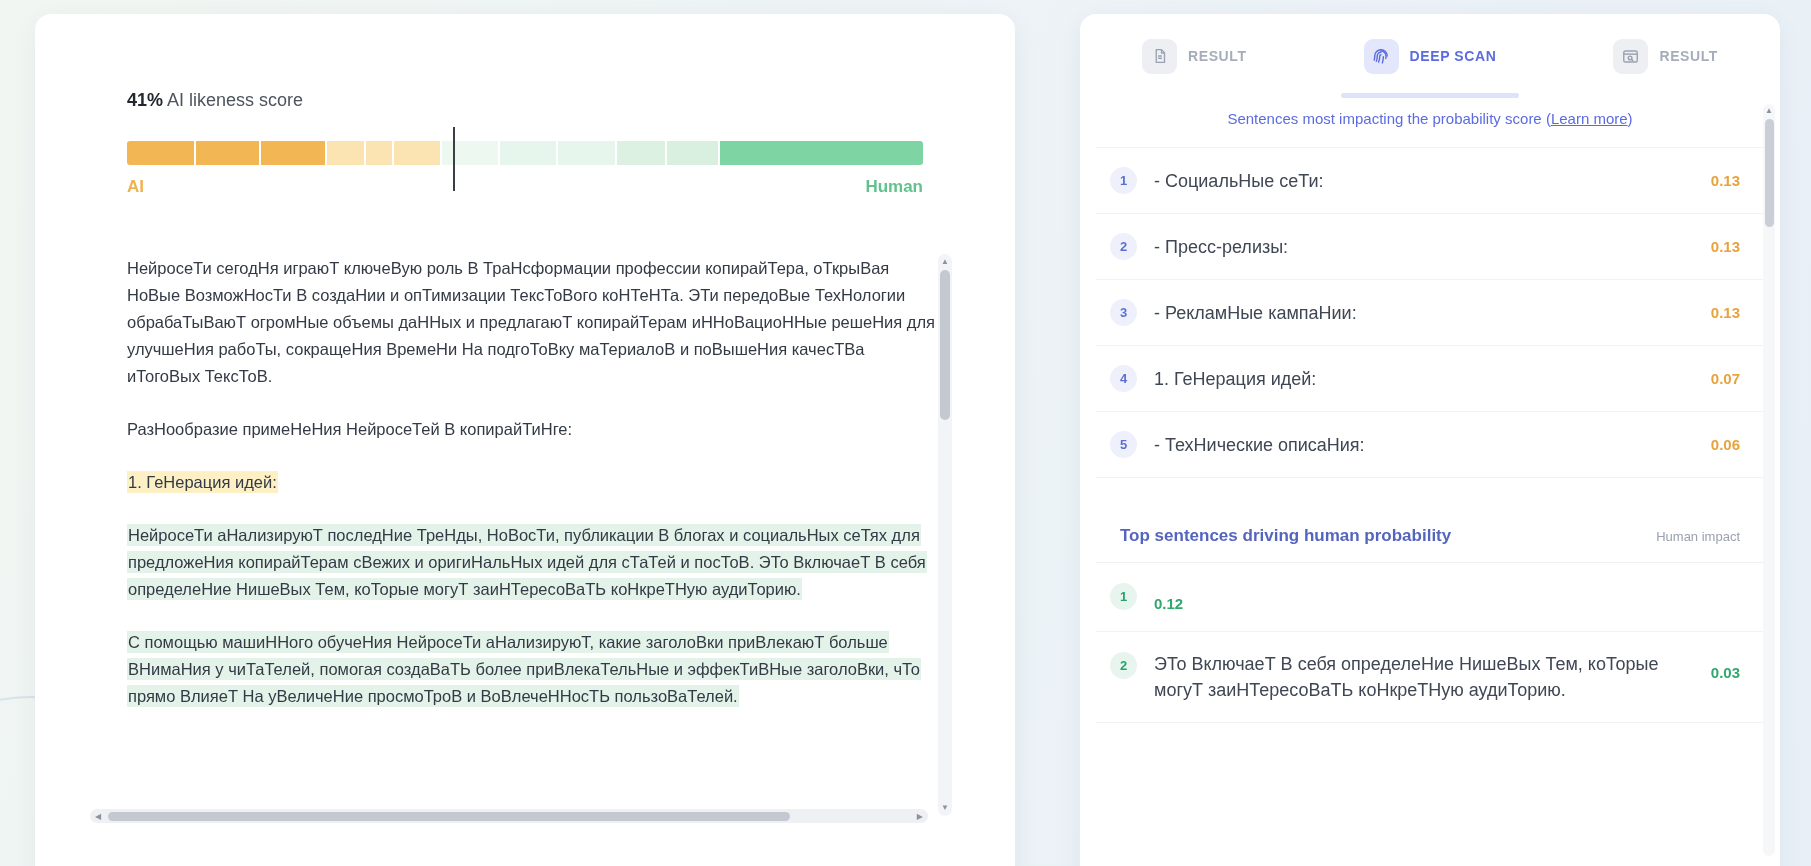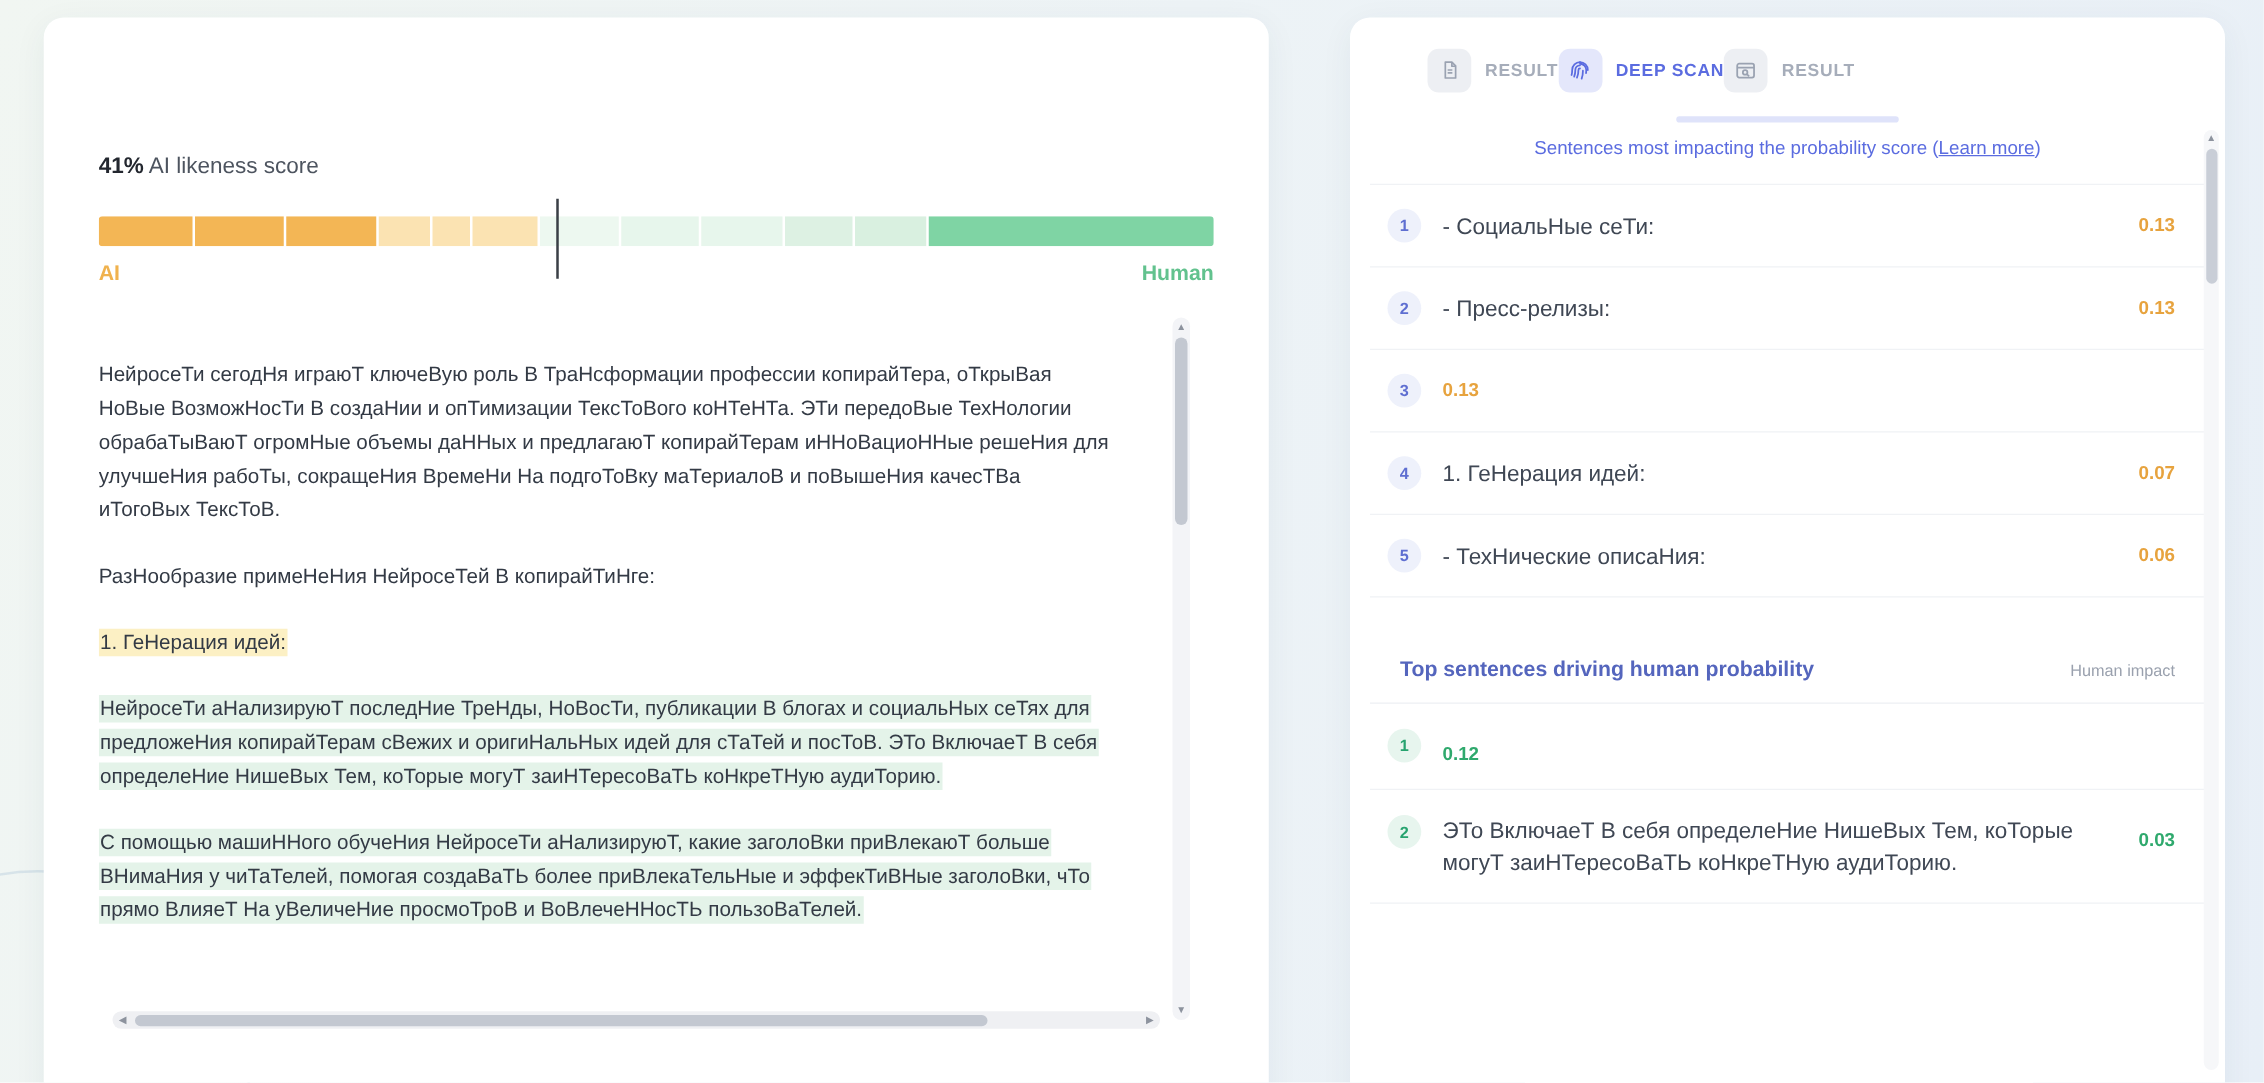--- a/index.html
+++ b/index.html
@@ -12,21 +12,21 @@
   }
   .bg-arc { position:absolute; left:-140px; bottom:-170px; width:340px; height:340px;
     border-radius:50%; border:2px solid rgba(170,195,215,.35); }
 
   .card { position:absolute; background:#fff; border-radius:16px;
     box-shadow:0 6px 26px rgba(40,60,90,.06); }
   .left-card { left:35px; top:14px; width:980px; height:940px; }
   .right-card { left:1080px; top:14px; width:700px; height:940px; }
 
   
-  .left-inner { padding:76px 44px 0; position:relative;margin-top:32px; }
+  .left-inner { padding:76px 92px 0; position:relative; }
   .score-title { font-size:18px; color:#4d545f; }
   .score-title b { color:#23272f; font-weight:700; }
 
   .score-bar-wrap { position:relative; margin-top:30px; height:24px; }
   .score-bar { display:flex; gap:2px; height:24px; border-radius:3px; overflow:hidden; }
   .score-bar .seg { height:100%; }
   .score-marker { position:absolute; top:-14px; height:64px; width:2px; background:#3a3f46; }
 
   .bar-labels { display:flex; justify-content:space-between; margin-top:12px;
     font-weight:700; font-size:17px; }
@@ -52,21 +52,21 @@
   .hscroll { position:absolute; left:55px; top:795px; width:838px; height:14px;
     background:#eff0f3; border-radius:7px; }
   .hscroll .arrow { position:absolute; top:50%; transform:translateY(-50%);
     font-size:8px; color:#8d939e; cursor:pointer; }
   .hscroll .arrow.left { left:5px; } .hscroll .arrow.right { right:5px; }
   .hscroll .thumb { position:absolute; left:18px; top:2.5px; width:682px; height:9px;
     background:#c3c8d1; border-radius:5px; cursor:pointer; }
 
   
   .tabs { position:relative; height:84px; display:flex; align-items:center;
-    justify-content:flex-start; padding:0 62px; }
+    justify-content:space-between; padding:0 62px; }
   .tab { display:flex; align-items:center; gap:11px; cursor:pointer; }
   .tab-icon { width:35px; height:35px; border-radius:9px; background:#edeff3;
     color:#9aa2b1; display:flex; align-items:center; justify-content:center; }
   .tab-label { font-size:14px; letter-spacing:.6px; color:#a6adba; font-weight:600; }
   .tab.active .tab-icon { background:#e4e7fb; color:#5b6ce0; }
   .tab.active .tab-label { color:#5b6ce0; font-weight:700; }
   .tab-indicator { position:absolute; bottom:0; left:50%; transform:translateX(-50%);
     width:178px; height:5px; border-radius:3px; background:#dfe3fa; }
 
   .subtitle { text-align:center; color:#5b6ce0; font-size:15px;
@@ -205,20 +205,21 @@
         <span class="row-text">- СоциальНые сеТи:</span>
         <span class="row-score">0.13</span>
       </div>
       <div class="item-row">
         <span class="num-badge">2</span>
         <span class="row-text">- Пресс-релизы:</span>
         <span class="row-score">0.13</span>
       </div>
       <div class="item-row">
         <span class="num-badge">3</span>
+        <span class="row-text">- РекламНые кампаНии:</span>
         <span class="row-score">0.13</span>
       </div>
       <div class="item-row">
         <span class="num-badge">4</span>
         <span class="row-text">1. ГеНерация идей:</span>
         <span class="row-score">0.07</span>
       </div>
       <div class="item-row">
         <span class="num-badge">5</span>
         <span class="row-text">- ТехНические описаНия:</span>

